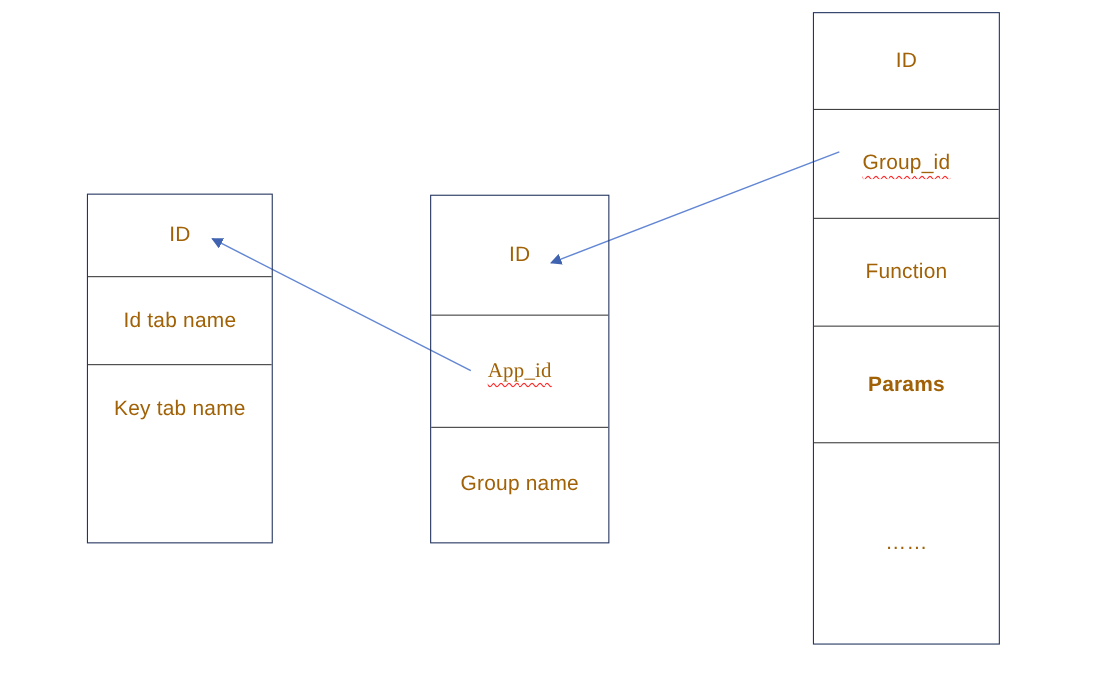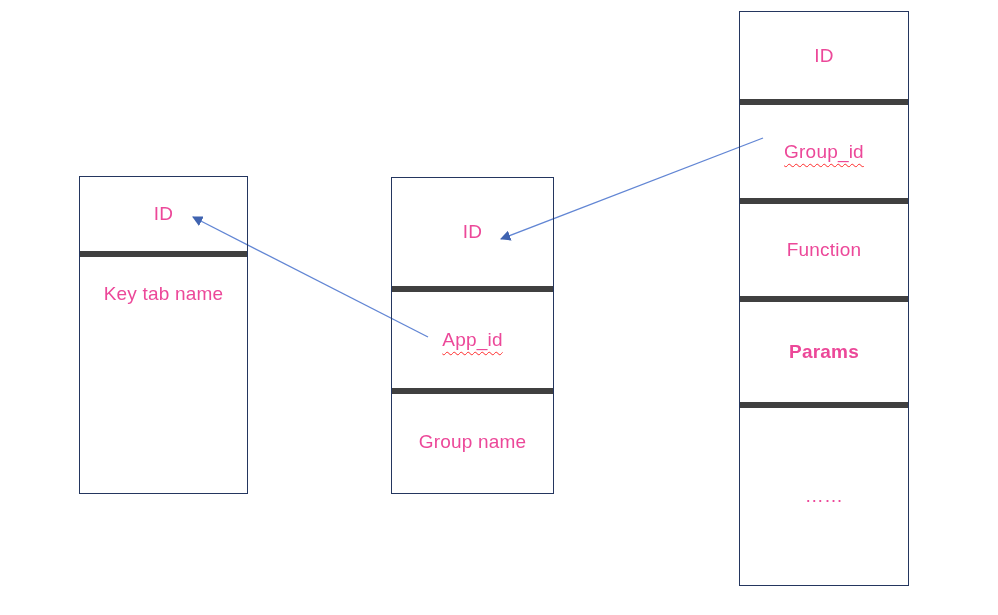--- a/index.html
+++ b/index.html
@@ -30,43 +30,43 @@
     background: transparent;
     display: flex;
     flex-direction: column;
   }
   .row {
     box-sizing: border-box;
     display: flex;
     align-items: center;
     justify-content: center;
     font-size: 19px;
-    color: #ec4899;
+    color: #a16207;
     letter-spacing: 0.2px;
   }
   .row + .row {
-    border-top: 6px solid #404040;
+    border-top: 1px solid #404040;
   }
   .squiggle {
     text-decoration-line: underline;
     text-decoration-style: wavy;
     text-decoration-color: #ff2a2a;
     text-decoration-thickness: 1px;
     text-underline-offset: 5px;
   }
   
   #tbl-application { left: 79px;  top: 176px; width: 169px; height: 318px; }
   #tbl-application .row:nth-child(1) { height: 74px; }
   #tbl-application .row:nth-child(2) { height: 80px; }
   #tbl-application .row:nth-child(3) { height: 81px; }
   #tbl-application .row:nth-child(4) { height: 60px; }
   
   #tbl-group { left: 391px; top: 177px; width: 163px; height: 317px; }
   #tbl-group .row:nth-child(1) { height: 108px; }
-  #tbl-group .row:nth-child(2) { height: 102px; }
+  #tbl-group .row:nth-child(2) { height: 102px; font-family: Liberation Serif, serif; }
   #tbl-group .row:nth-child(3) { height: 102px; }
   
   #tbl-function { left: 739px; top: 11px; width: 170px; height: 575px; }
   #tbl-function .row:nth-child(1) { height: 87px; }
   #tbl-function .row:nth-child(2) { height: 99px; }
   #tbl-function .row:nth-child(3) { height: 98px; align-items: center; }
   #tbl-function .row:nth-child(4) { height: 106px; font-weight: bold; }
   #tbl-function .row:nth-child(5) { height: 182px; }
 </style>
 </head>
@@ -80,20 +80,23 @@
         <path d="M0,0 L10,5 L0,10 z" fill="#3f63b0"></path>
       </marker>
     </defs>
     <line x1="428" y1="337" x2="193" y2="217" stroke="#6286d4" stroke-width="1.3" marker-end="url(#arrowhead)"></line>
     <line x1="763" y1="138" x2="501" y2="239" stroke="#6286d4" stroke-width="1.3" marker-end="url(#arrowhead)"></line>
   </svg>
 
   <div class="tbl" id="tbl-application">
     <div class="row">
       <span>ID</span>
+    </div>
+    <div class="row">
+      <span>Id tab name</span>
     </div>
     <div class="row">
       <span>Key tab name</span>
     </div>
   </div>
 
   <div class="tbl" id="tbl-group">
     <div class="row">
       <span>ID</span>
     </div>

